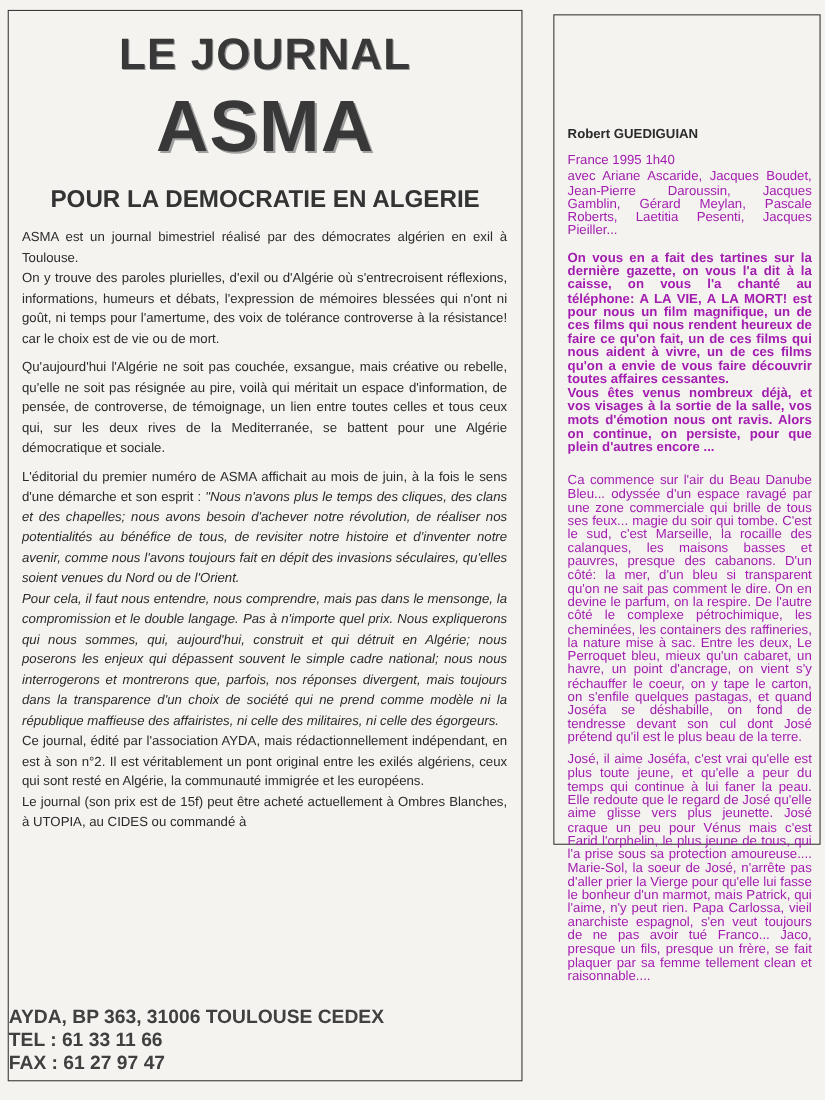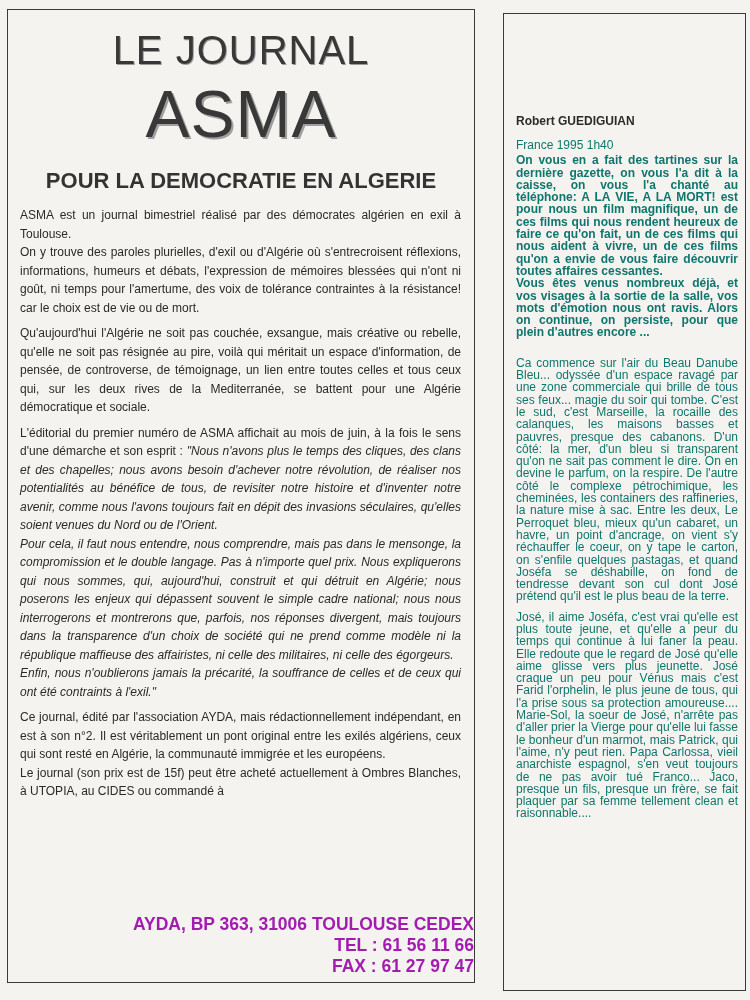--- a/index.html
+++ b/index.html
@@ -8,95 +8,95 @@
     background: #f4f3ef; color: #2b2b2b;
     font-family: "Liberation Sans", sans-serif;
   }
   
   .left-box {
     position: absolute; left: 7px; top: 9px; width: 468px; height: 974px;
     border: 1.5px solid #3a3a3a; box-sizing: border-box;
   }
   .title1 {
     position: absolute; left: 0; width: 100%; top: 18px; text-align: center;
-    font-weight: normal; font-size: 40px; letter-spacing: 1px; color: #383838;
+    font-weight: bold; font-size: 40px; letter-spacing: 1px; color: #383838;
     text-shadow: 1px 1px 0 #9a9a9a;
   }
   .title2 {
     position: absolute; left: 0; width: 100%; top: 66px; text-align: center;
-    font-weight: normal; font-size: 66px; letter-spacing: 1px; color: #383838;
+    font-weight: bold; font-size: 66px; letter-spacing: 1px; color: #383838;
     text-shadow: 2px 2px 0 #a0a0a0;
   }
   .subtitle {
     position: absolute; left: 0; width: 100%; top: 158px; text-align: center;
     font-weight: bold; font-size: 22px; color: #333;
   }
   .body-left {
     position: absolute; left: 12px; width: 441px; top: 196px;
     font-size: 12px; line-height: 18.5px; text-align: justify; color: #2a2a2a;
   }
   .body-left p { margin: 0 0 7px 0; }
   .body-left .it { font-style: italic; }
   .contact {
-    position: absolute; left: 0; width: 100%; top: 904px; text-align: right;
-    font-weight: bold; font-size: 17.5px; line-height: 21px; color: #a21caf;
+    position: absolute; left: 0; width: 100%; top: 904px; text-align: left;
+    font-weight: bold; font-size: 17.5px; line-height: 21px; color: #404040;
   }
   
   .right-box {
-    position: absolute; left: 503px; top: 13px; width: 243px; height: 978px;
+    position: absolute; left: 503px; top: 13px; width: 243px; height: 755px;
     border: 1.5px solid #3a3a3a; box-sizing: border-box;
   }
   .director {
     position: absolute; left: 12px; top: 100px; font-weight: bold; font-size: 12px; color: #2b2b2b;
   }
   .right-text {
     position: absolute; left: 12px; width: 222px; top: 125px;
-    font-size: 12px; line-height: 12.3px; text-align: justify; color: #0f766e;
+    font-size: 12px; line-height: 12.3px; text-align: justify; color: #a21caf;
   }
   .right-text p { margin: 0 0 8px 0; }
   .right-text .meta { margin-bottom: 3px; }
   .right-text .bold { font-weight: bold; }
   .right-text .gap { margin-top: 18px; }
 </style>
 </head>
 <body>
 
 <div class="left-box">
   <div class="title1">LE JOURNAL</div>
   <div class="title2">ASMA</div>
   <div class="subtitle">POUR LA DEMOCRATIE EN ALGERIE</div>
 
   <div class="body-left">
     <p>
       <span>ASMA est un journal bimestriel réalisé par des démocrates algérien en exil à Toulouse.</span><br>
-      <span>On y trouve des paroles plurielles, d'exil ou d'Algérie où s'entrecroisent réflexions, informations, humeurs et débats, l'expression de mémoires blessées qui n'ont ni goût, ni temps pour l'amertume, des voix de tolérance contraintes à la résistance! car le choix est de vie ou de mort.</span>
+      <span>On y trouve des paroles plurielles, d'exil ou d'Algérie où s'entrecroisent réflexions, informations, humeurs et débats, l'expression de mémoires blessées qui n'ont ni goût, ni temps pour l'amertume, des voix de tolérance controverse à la résistance! car le choix est de vie ou de mort.</span>
     </p>
     <p>Qu'aujourd'hui l'Algérie ne soit pas couchée, exsangue, mais créative ou rebelle, qu'elle ne soit pas résignée au pire, voilà qui méritait un espace d'information, de pensée, de controverse, de témoignage, un lien entre toutes celles et tous ceux qui, sur les deux rives de la Mediterranée, se battent pour une Algérie démocratique et sociale.</p>
     <p style="margin-bottom:0">
       <span>L'éditorial du premier numéro de ASMA affichait au mois de juin, à la fois le sens d'une démarche et son esprit : </span><span class="it">"Nous n'avons plus le temps des cliques, des clans et des chapelles; nous avons besoin d'achever notre révolution, de réaliser nos potentialités au bénéfice de tous, de revisiter notre histoire et d'inventer notre avenir, comme nous l'avons toujours fait en dépit des invasions séculaires, qu'elles soient venues du Nord ou de l'Orient.</span>
     </p>
     <p class="it" style="margin-bottom:0">Pour cela, il faut nous entendre, nous comprendre, mais pas dans le mensonge, la compromission et le double langage. Pas à n'importe quel prix. Nous expliquerons qui nous sommes, qui, aujourd'hui, construit et qui détruit en Algérie; nous poserons les enjeux qui dépassent souvent le simple cadre national; nous nous interrogerons et montrerons que, parfois, nos réponses divergent, mais toujours dans la transparence d'un choix de société qui ne prend comme modèle ni la république maffieuse des affairistes, ni celle des militaires, ni celle des égorgeurs.</p>
-    <p class="it">Enfin, nous n'oublierons jamais la précarité, la souffrance de celles et de ceux qui ont été contraints à l'exil."</p>
     <p style="margin-bottom:0">
       <span>Ce journal, édité par l'association AYDA, mais rédactionnellement indépendant, en est à son n°2. Il est véritablement un pont original entre les exilés algériens, ceux qui sont resté en Algérie, la communauté immigrée et les européens.</span><br>
       <span>Le journal (son prix est de 15f) peut être acheté actuellement à Ombres Blanches, à UTOPIA, au CIDES ou commandé à</span>
     </p>
   </div>
 
   <div class="contact">
     <div>AYDA, BP 363, 31006 TOULOUSE CEDEX</div>
-    <div>TEL : 61 56 11 66</div>
+    <div>TEL : 61 33 11 66</div>
     <div>FAX : 61 27 97 47</div>
   </div>
 </div>
 
 <div class="right-box">
   <div class="director">Robert GUEDIGUIAN</div>
   <div class="right-text">
     <p class="meta">France 1995 1h40</p>
+    <p style="margin-bottom:12px">avec Ariane Ascaride, Jacques Boudet, Jean-Pierre Daroussin, Jacques Gamblin, Gérard Meylan, Pascale Roberts, Laetitia Pesenti, Jacques Pieiller...</p>
     <p class="bold" style="margin-bottom:16px">
       <span>On vous en a fait des tartines sur la dernière gazette, on vous l'a dit à la caisse, on vous l'a chanté au téléphone: A LA VIE, A LA MORT! est pour nous un film magnifique, un de ces films qui nous rendent heureux de faire ce qu'on fait, un de ces films qui nous aident à vivre, un de ces films qu'on a envie de vous faire découvrir toutes affaires cessantes.</span><br>
       <span>Vous êtes venus nombreux déjà, et vos visages à la sortie de la salle, vos mots d'émotion nous ont ravis. Alors on continue, on persiste, pour que plein d'autres encore ...</span>
     </p>
     <p class="gap">Ca commence sur l'air du Beau Danube Bleu... odyssée d'un espace ravagé par une zone commerciale qui brille de tous ses feux... magie du soir qui tombe. C'est le sud, c'est Marseille, la rocaille des calanques, les maisons basses et pauvres, presque des cabanons. D'un côté: la mer, d'un bleu si transparent qu'on ne sait pas comment le dire. On en devine le parfum, on la respire. De l'autre côté le complexe pétrochimique, les cheminées, les containers des raffineries, la nature mise à sac. Entre les deux, Le Perroquet bleu, mieux qu'un cabaret, un havre, un point d'ancrage, on vient s'y réchauffer le coeur, on y tape le carton, on s'enfile quelques pastagas, et quand Joséfa se déshabille, on fond de tendresse devant son cul dont José prétend qu'il est le plus beau de la terre.</p>
     <p>José, il aime Joséfa, c'est vrai qu'elle est plus toute jeune, et qu'elle a peur du temps qui continue à lui faner la peau. Elle redoute que le regard de José qu'elle aime glisse vers plus jeunette. José craque un peu pour Vénus mais c'est Farid l'orphelin, le plus jeune de tous, qui l'a prise sous sa protection amoureuse.... Marie-Sol, la soeur de José, n'arrête pas d'aller prier la Vierge pour qu'elle lui fasse le bonheur d'un marmot, mais Patrick, qui l'aime, n'y peut rien. Papa Carlossa, vieil anarchiste espagnol, s'en veut toujours de ne pas avoir tué Franco... Jaco, presque un fils, presque un frère, se fait plaquer par sa femme tellement clean et raisonnable....</p>
   </div>
 </div>
 
 </body></html>

